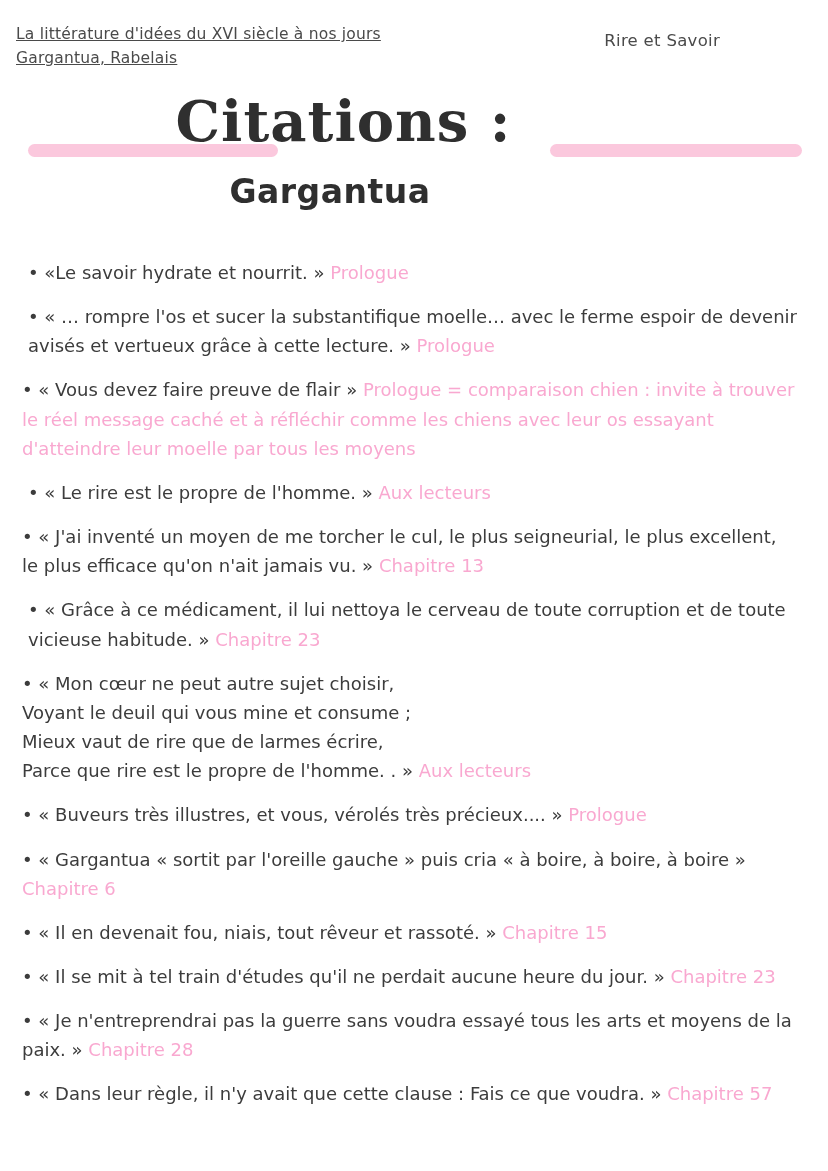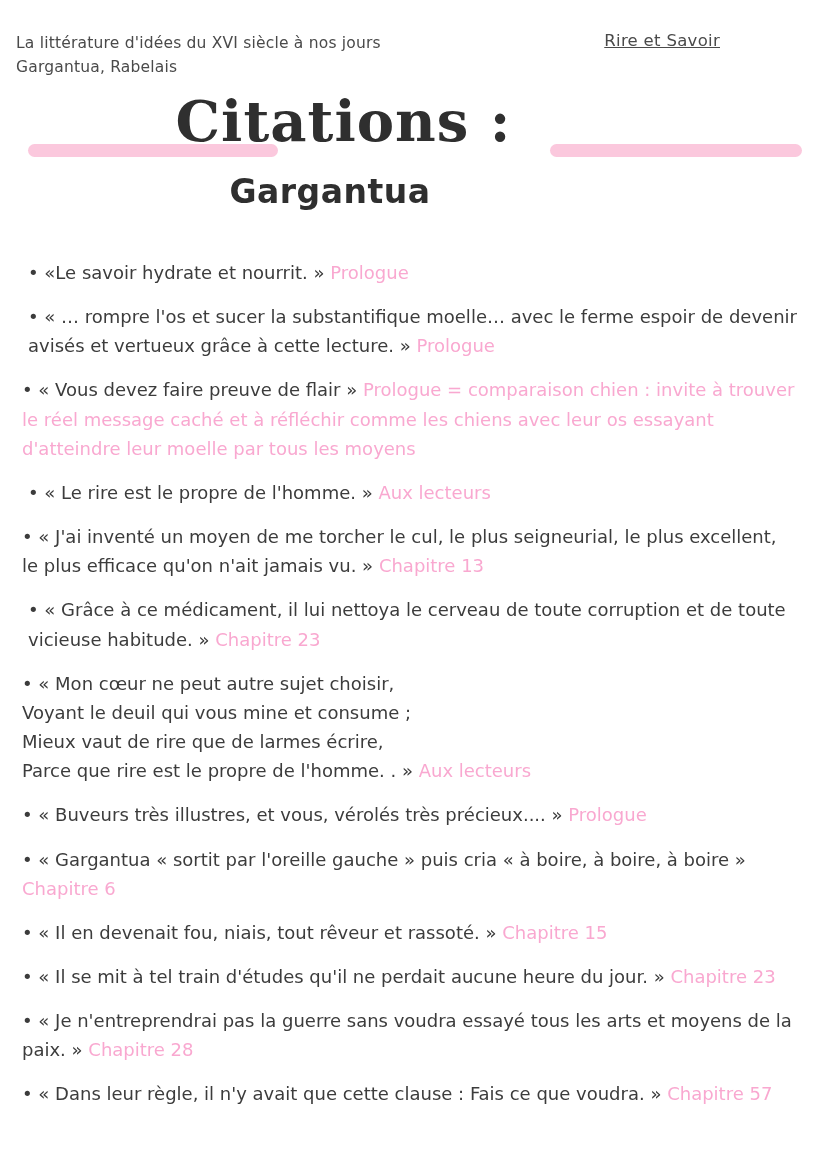--- a/index.html
+++ b/index.html
@@ -27,37 +27,37 @@
   .header {
     position: absolute;
     top: 22px;
     left: 16px;
     right: 16px;
     height: 56px;
   }
   .header-left {
     position: absolute;
     left: 0;
-    top: 9px;
+    top: 0;
     font-size: 15.5px;
     line-height: 1.55;
     color: #4a4a4a;
     letter-spacing: 0.2px;
+    text-decoration: underline;
   }
   .header-left div {
     white-space: nowrap;
   }
   .header-right {
     position: absolute;
     right: 92px;
     top: 9px;
     font-size: 16.5px;
     color: #4a4a4a;
     letter-spacing: 0.3px;
-    text-decoration: underline;
   }
 
   
   .title-area {
     position: absolute;
     top: 92px;
     left: 0;
     width: 828px;
     height: 140px;
   }

